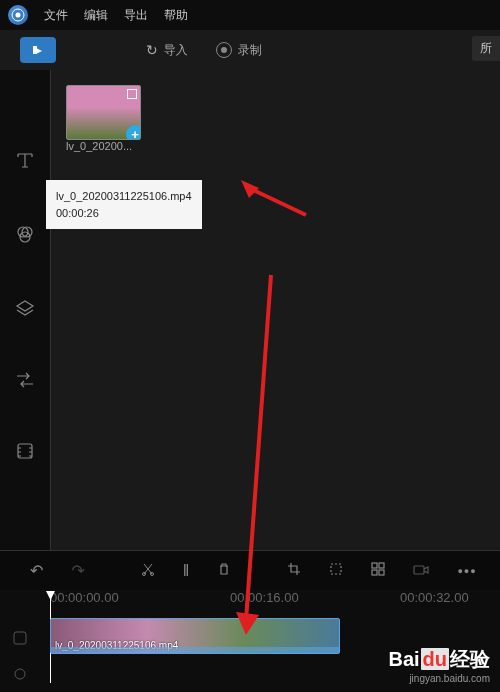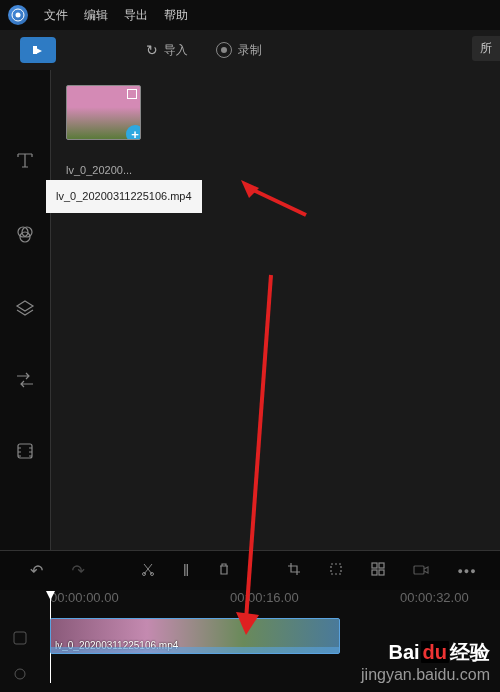--- a/index.html
+++ b/index.html
@@ -16,21 +16,21 @@
     .dropdown-btn { position: absolute; right: 0; top: 6px; background: #2a2a2a; padding: 4px 8px; font-size: 12px; border-radius: 3px 0 0 3px; }
     
     .main { display: flex; height: 480px; }
     .sidebar { width: 50px; background: #0d0d0d; display: flex; flex-direction: column; align-items: center; padding-top: 80px; gap: 50px; }
     .sidebar-icon { color: #777; cursor: pointer; }
     
     .media-panel { flex: 1; background: #1a1a1a; border-left: 1px solid #333; padding: 15px; position: relative; }
     .media-thumb { width: 75px; height: 55px; border: 1.5px solid #888; border-radius: 2px; position: relative; background: linear-gradient(to bottom, #d48ab5 40%, #5a7a3a 100%); overflow: hidden; }
     .media-thumb::before { content: ''; position: absolute; top: 3px; right: 3px; width: 8px; height: 8px; border: 1.5px solid #fff; }
     .add-badge { position: absolute; bottom: -4px; right: -4px; width: 18px; height: 18px; background: #2ea8e0; border-radius: 50%; display: flex; align-items: center; justify-content: center; color: #fff; font-size: 13px; font-weight: bold; }
-    .media-label { font-size: 11px; color: #aaa; margin-top: 24px; }
+    .media-label { font-size: 11px; color: #aaa; margin-top: 0; }
     
     .tooltip { position: absolute; top: 110px; left: -5px; background: #f5f5f5; color: #222; padding: 8px 10px; font-size: 11px; line-height: 1.5; z-index: 10; }
     
     .arrow-red { position: absolute; z-index: 5; }
     .arrow1 { top: 110px; left: 190px; }
     .arrow2 { top: 200px; left: 180px; }
     
     .timeline-toolbar { height: 40px; background: #0a0a0a; border-top: 1px solid #333; display: flex; align-items: center; padding: 0 30px; gap: 28px; color: #888; }
     .timeline-toolbar .tool { cursor: pointer; }
     .timeline-toolbar .divider { width: 1px; height: 18px; background: #444; }
@@ -41,22 +41,22 @@
     .playhead { position: absolute; top: 3px; left: 50px; width: 1px; height: 90px; background: #fff; }
     .playhead::before { content: ''; position: absolute; top: -2px; left: -4px; width: 9px; height: 9px; background: #fff; clip-path: polygon(0 0, 100% 0, 50% 100%); }
     
     .track-row { display: flex; height: 40px; margin-top: 6px; }
     .track-icon { width: 40px; display: flex; align-items: center; justify-content: center; color: #555; }
     .clip { margin-left: 10px; width: 290px; height: 36px; border: 1.5px solid #5aa3e0; border-radius: 2px; background: linear-gradient(to right, #8a5a7a, #c48ab0, #6a8a5a, #4a7a9a); position: relative; display: flex; align-items: flex-end; padding: 2px 4px; font-size: 10px; color: #fff; overflow: hidden; text-shadow: 0 0 2px #000; }
     .audio-strip { position: absolute; bottom: 0; left: 0; right: 0; height: 6px; background: rgba(90, 163, 224, 0.6); }
     
     .watermark { position: absolute; bottom: 8px; right: 10px; text-align: right; z-index: 20; }
     .watermark .brand { font-size: 20px; color: #fff; font-weight: bold; letter-spacing: 0; }
-    .watermark .brand .du { background: #000000; color: #e33; padding: 0 2px; border-radius: 1px; margin: 0 1px; }
-    .watermark .sub { font-size: 16px; color: #999; }
+    .watermark .brand .du { background: #e5e5e5; color: #e33; padding: 0 2px; border-radius: 1px; margin: 0 1px; }
+    .watermark .sub { font-size: 10px; color: #999; }
   </style>
 </head>
 <body>
 
 <div class="menubar">
   <div class="logo">
     <svg width="14" height="14" viewBox="0 0 14 14">
         <circle cx="7" cy="7" r="6" fill="none" stroke="#fff" stroke-width="1"></circle>
         <circle cx="7" cy="7" r="2.5" fill="#fff"></circle>
       </svg>
@@ -119,20 +119,21 @@
   </div>
 
   <div class="media-panel">
     <div class="media-thumb">
       <div class="add-badge">+</div>
     </div>
     <div class="media-label">lv_0_20200...</div>
 
     <div class="tooltip">
       <div>lv_0_20200311225106.mp4</div>
+      <div>00:00:26</div>
     </div>
 
     <svg class="arrow-red arrow1" width="70" height="40" viewBox="0 0 70 40">
       <path d="M65 35 L8 8" stroke="#e02020" stroke-width="4" fill="none"></path>
       <polygon points="0,0 18,8 8,18" fill="#e02020"></polygon>
     </svg>
 
     <svg class="arrow-red arrow2" width="60" height="370" viewBox="0 0 60 370">
       <path d="M40 5 L15 350" stroke="#e02020" stroke-width="4" fill="none"></path>
       <polygon points="15,365 5,342 28,345" fill="#e02020"></polygon>

